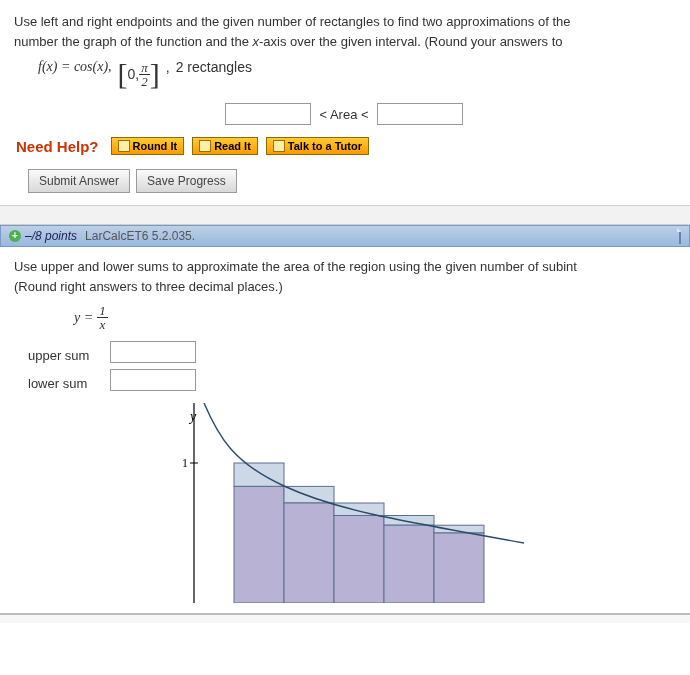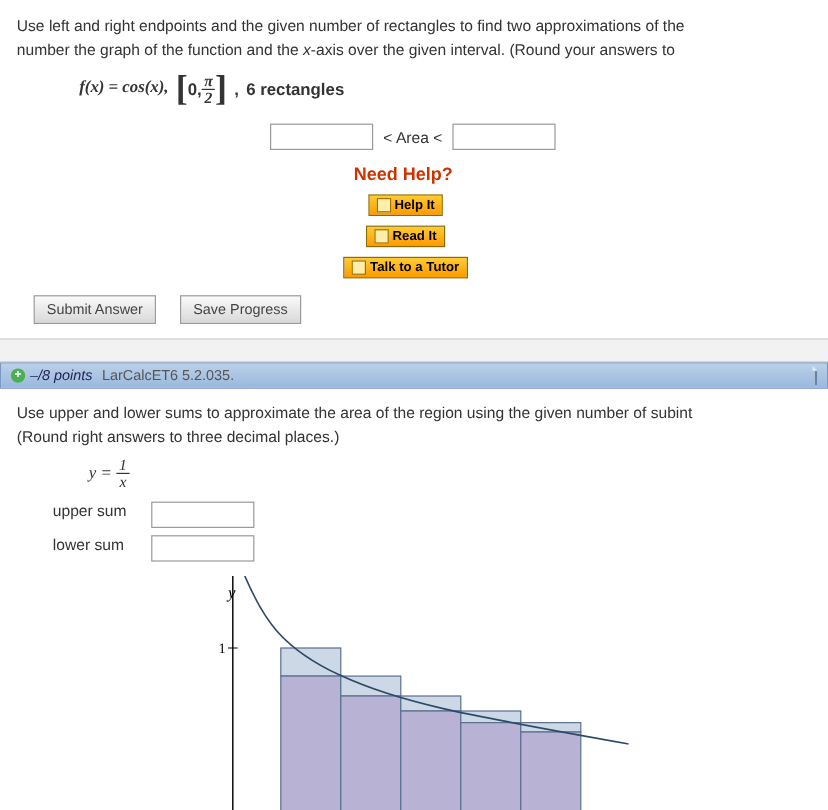--- a/index.html
+++ b/index.html
@@ -13,26 +13,25 @@
   }
   .q1 {
     padding: 12px 30px 0 14px;
   }
   .qtext {
     line-height: 1.5;
     margin-bottom: 8px;
   }
   .italic { font-style: italic; }
   .eqrow {
-    margin: 8px 0 14px 52px;
+    margin: 8px 0 14px 24px;
     font-size: 14px;
     display: flex;
-    align-items: center;
+    align-items: flex-start;
     gap: 6px;
-    font-weight: bold;
   }
   .bracket-box {
     display: inline-flex;
     align-items: center;
     font-size: 14px;
   }
   .bracket-left, .bracket-right {
     font-size: 30px;
     line-height: 30px;
     font-family: "Times New Roman", serif;
@@ -62,21 +61,20 @@
     height: 18px;
     width: 80px;
     background: #fff;
     box-sizing: content-box;
   }
   .help-row {
     margin: 4px 0 14px 2px;
     display: flex;
     align-items: center;
     gap: 8px;
-    flex-direction: column;
   }
   .need-help {
     color: #cc3300;
     font-weight: bold;
     font-size: 15px;
     margin-right: 4px;
   }
   .help-btn {
     background: linear-gradient(#ffcc33, #ff9900);
     border: 1px solid #8a6d00;
@@ -91,21 +89,21 @@
   }
   .help-btn .sq {
     width: 10px; height: 10px;
     background: #ffeeaa;
     border: 1px solid #a07000;
     display: inline-block;
   }
   .submit-row {
     margin: 4px 0 0 14px;
     display: flex;
-    gap: 20px;
+    gap: 6px;
   }
   .gray-btn {
     background: linear-gradient(#fafafa, #d8d8d8);
     border: 1px solid #9a9a9a;
     color: #444;
     font-size: 12px;
     padding: 4px 10px;
     cursor: pointer;
   }
   .divider {
@@ -147,22 +145,22 @@
   }
   .eq2 {
     margin: 6px 0 10px 60px;
     display: flex; align-items: center; gap:4px;
     font-style: italic;
     font-family: "Times New Roman", serif;
     font-size: 14px;
   }
   .sum-rows { margin: 4px 0 12px 14px; }
   .sum-row {
-    display: flex; align-items: flex-start; gap: 2px;
-    margin: 6px 16px;
+    display: flex; align-items: flex-end; gap: 2px;
+    margin: 6px 0;
     font-size: 13px;
   }
   .sum-row .label { width: 80px; }
   .chart-area {
     margin: 6px 0 0 150px;
     position: relative;
     width: 360px;
     height: 200px;
     overflow: hidden;
   }
@@ -187,34 +185,34 @@
     <span class="bracket-box">
       <span class="bracket-left">[</span>
       <span>0,</span>
       <span class="frac">
         <span class="num" style="font-style:italic;">π</span>
         <span class="den">2</span>
       </span>
       <span class="bracket-right">]</span>
     </span>
     <span>,</span>
-    <span>6 rectangles</span>
+    <span>2 rectangles</span>
   </div>
 
   <div class="answer-row">
     <input class="text-input" style="">
     <span>&lt; Area &lt;</span>
     <input class="text-input" style="">
   </div>
 
   <div class="help-row">
     <span class="need-help">Need Help?</span>
     <button class="help-btn">
       <span class="sq"></span>
-      <span>Help It</span>
+      <span>Round It</span>
     </button>
     <button class="help-btn">
       <span class="sq"></span>
       <span>Read It</span>
     </button>
     <button class="help-btn">
       <span class="sq"></span>
       <span>Talk to a Tutor</span>
     </button>
   </div>

